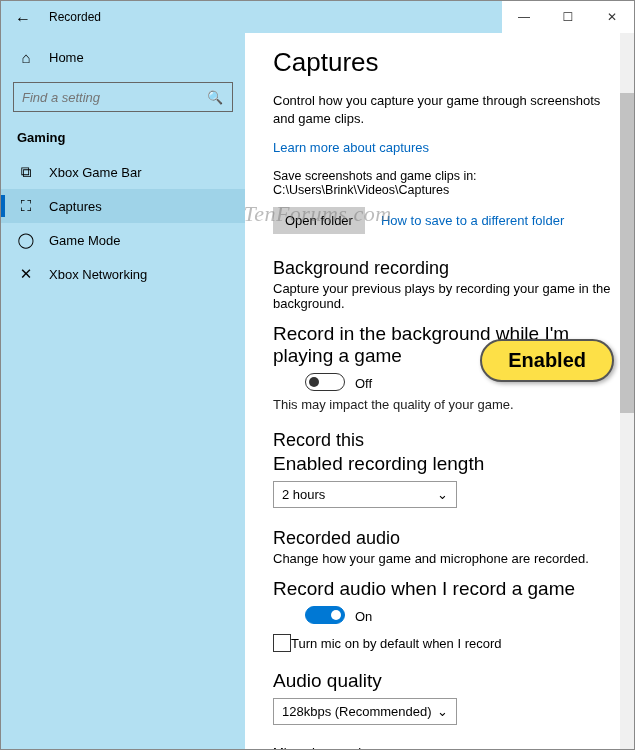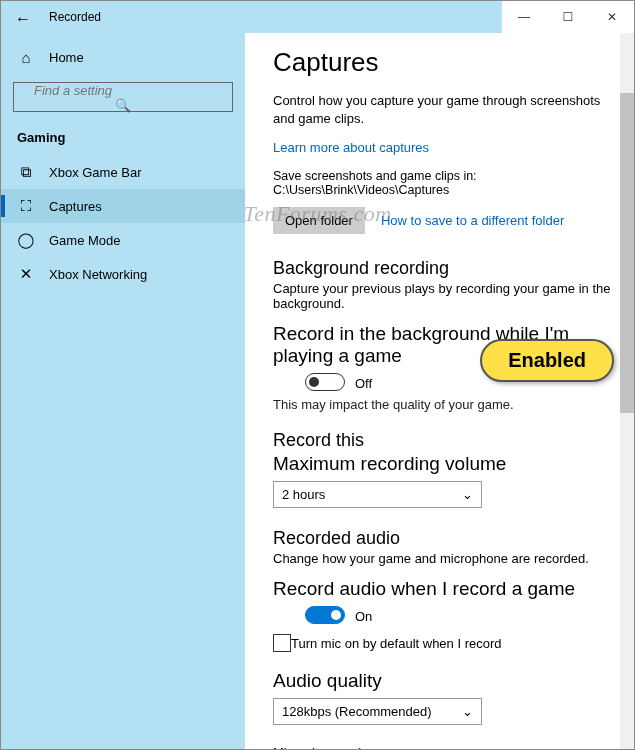--- a/index.html
+++ b/index.html
@@ -8,40 +8,40 @@
 .titlebar .back { width: 44px; text-align: center; font-size: 16px; }
 .titlebar .title { flex: 1; font-size: 12px; padding-left: 4px; }
 .titlebar .winbtn { width: 44px; text-align: center; font-size: 12px; color: #333; background: #fff; height: 100%; line-height: 32px; }
 .titlebar .winbtns { display: flex; height: 100%; }
 .container { display: flex; height: calc(100% - 32px); position: relative; }
 .sidebar { width: 244px; background: #b3e0f2; padding: 8px 0; }
 .side-item { display: flex; align-items: center; padding: 8px 16px; gap: 14px; font-size: 13px; cursor: pointer; }
 .side-item.selected { background: #9fd3e8; position: relative; }
 .side-item.selected::before { content:""; position:absolute; left:0; top:6px; bottom:6px; width:4px; background:#0067c0; }
 .side-item .icon { width: 18px; text-align: center; font-size: 15px; }
-.searchbox { margin: 8px 12px 14px; border: 1px solid #666; height: 30px; display: flex; align-items: center; padding: 0 8px; background: #b3e0f2; flex-direction: column; }
+.searchbox { margin: 8px 12px 14px; border: 1px solid #666; height: 30px; display: flex; align-items: center; padding: 0 8px; background: #b3e0f2; }
 .searchbox input { flex:1; border:none; background:transparent; outline:none; font-size:13px; font-style: italic; color:#555; }
 .side-header { padding: 4px 16px 10px; font-weight: 600; font-size: 13px; }
 .content { flex:1; padding: 14px 8px 0 28px; overflow-y: auto; background:#fff; position: relative; }
 h1 { font-size: 26px; font-weight: 400; margin-bottom: 14px; }
 .desc { font-size: 13px; margin-bottom: 12px; max-width: 340px; line-height: 1.4; }
 .link { color: #0067c0; cursor: pointer; font-size: 13px; }
 .pathline { font-size: 12.5px; margin: 14px 0 10px; }
 .openrow { display:flex; align-items:center; gap: 16px; margin-bottom: 24px; }
 .btn { background:#cccccc; border:none; padding: 6px 12px; font-size: 13px; cursor:pointer; }
 h2 { font-size: 18px; font-weight: 400; margin-bottom: 2px; margin-top: 6px; }
 .sub { font-size: 13px; margin-bottom: 12px; }
 .label { font-size: 19px; margin-bottom: 6px; }
 .toggle { display:flex; align-items:flex-end; gap:10px; margin-bottom: 6px; margin-left: 32px; }
 .toggle-track { width: 40px; height: 18px; border-radius: 10px; border: 1.5px solid #333; position: relative; background: #fff; }
 .toggle-track.on { background:#0078d4; border-color:#0078d4; }
 .toggle-thumb { width: 10px; height: 10px; border-radius: 50%; background:#333; position:absolute; top:2.5px; left:3px; }
 .toggle-track.on .toggle-thumb { background:#fff; left:auto; right:3px; }
 .hint { font-size: 13px; color:#222; margin-bottom: 18px; }
-.select { width: 209px; border:1px solid #999; padding: 5px 8px; font-size:13px; display:flex; justify-content:space-between; align-items:center; margin-bottom: 20px; cursor:pointer; }
+.select { width: 184px; border:1px solid #999; padding: 5px 8px; font-size:13px; display:flex; justify-content:space-between; align-items:center; margin-bottom: 20px; cursor:pointer; }
 .checkbox-row { display:flex; align-items:center; gap:0; margin: 10px 0 18px; }
 .checkbox { width:18px; height:18px; border:1.5px solid #333; display:flex; align-items:center; justify-content:center; }
 .slider-label { font-size:13px; margin-top: 8px; margin-bottom: 4px; }
 .slider { width: 260px; height: 20px; position: relative; margin-bottom: 6px; }
 .slider-track { position:absolute; top:9px; height:2px; width:100%; background:#888; }
 .slider-fill { position:absolute; top:8px; height:4px; background:#0078d4; }
 .slider-thumb { position:absolute; top:2px; width:8px; height:20px; background:#0078d4; border-radius:3px; }
 .callout { position:absolute; background:#fde047; border:2px solid #555; border-radius: 22px; padding: 8px 26px; font-size: 20px; font-weight:700; box-shadow: 2px 2px 4px rgba(0,0,0,0.3); right: 20px; top: 338px; }
 .watermark { position:absolute; top: 200px; left: 50%; transform: translateX(-50%); font-size: 22px; color: rgba(120,120,120,0.5); font-style: italic; font-family: Georgia, serif; pointer-events:none; letter-spacing: 0.5px; }
 .scrollbar-stub { position:absolute; right:0; top:0; width:14px; height:100%; background:#f0f0f0; }
@@ -107,21 +107,21 @@
     <div class="label">Record in the background while I'm playing a game</div>
     <div class="toggle">
       <div class="toggle-track">
           <div class="toggle-thumb"></div>
         </div>
       <span>Off</span>
     </div>
     <div class="hint">This may impact the quality of your game.</div>
 
     <h2>Record this</h2>
-    <div class="label">Maximum recording volume</div>
+    <div class="label">Enabled recording length</div>
     <div class="select">
       <span>2 hours</span>
       <span>⌄</span>
     </div>
 
     <h2>Recorded audio</h2>
     <div class="sub">Change how your game and microphone are recorded.</div>
     <div class="label">Record audio when I record a game</div>
     <div class="toggle">
       <div class="toggle-track on">

